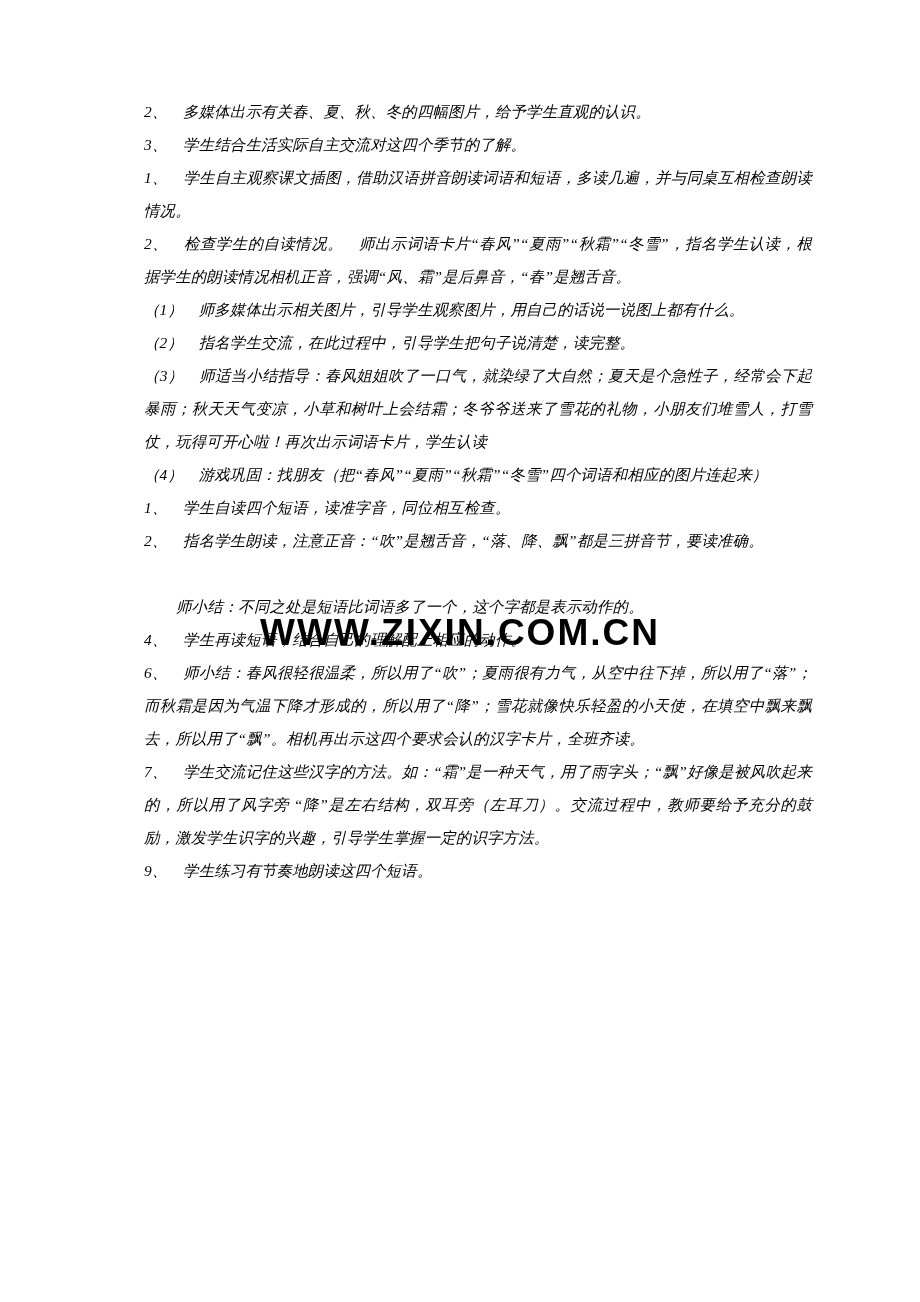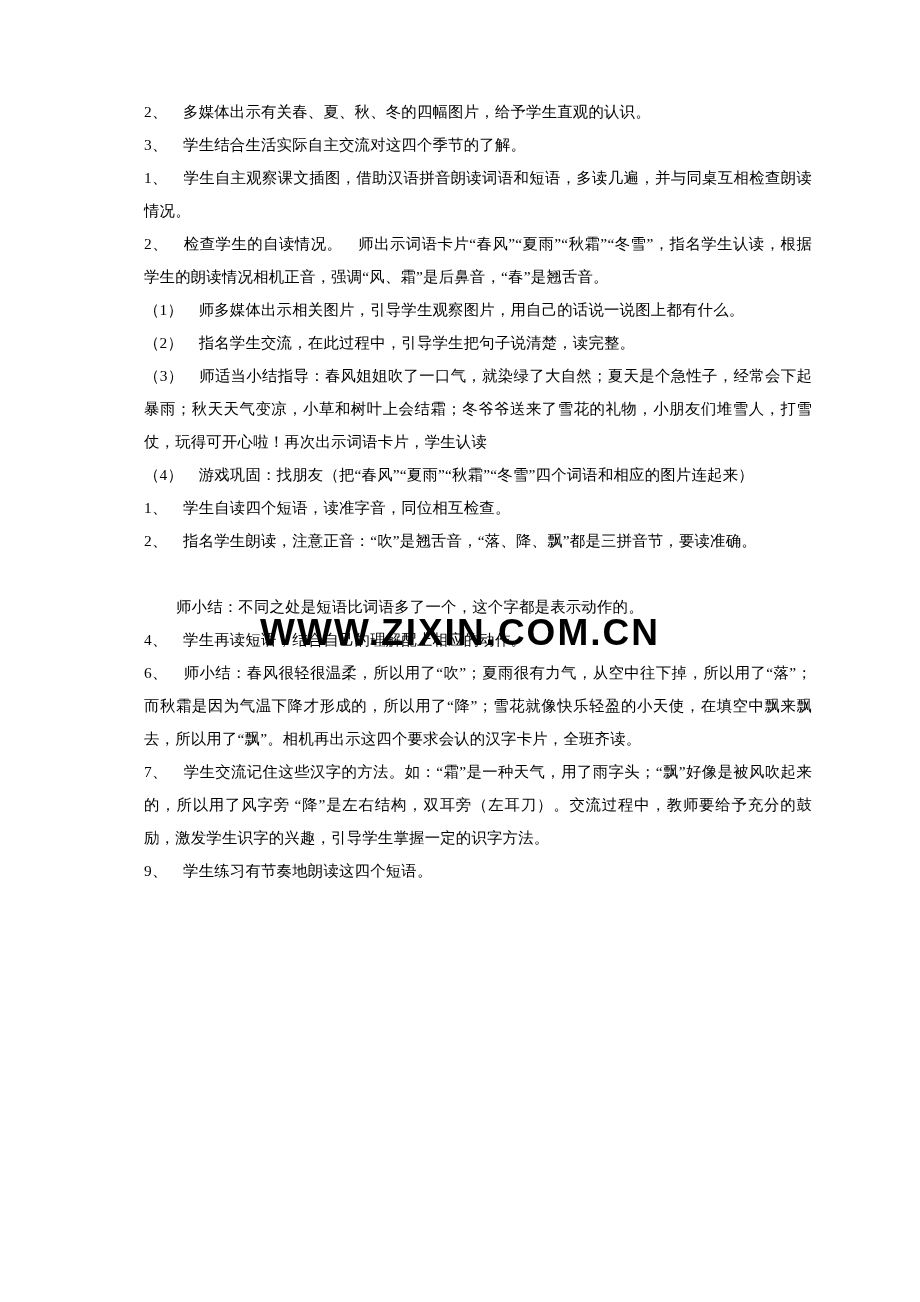--- a/index.html
+++ b/index.html
@@ -53,20 +53,21 @@
     font-weight: bold;
     letter-spacing: 2px;
     color: #000000;
     user-select: none;
     pointer-events: none;
     z-index: 5;
   }
   .content-layer {
     position: relative;
     z-index: 10;
+    font-style: italic;
   }
 </style>
 </head>
 <body>
 
 <div id="page">
 
   <div class="watermark">WWW.ZIXIN.COM.CN</div>
 
   <div class="content-layer">

